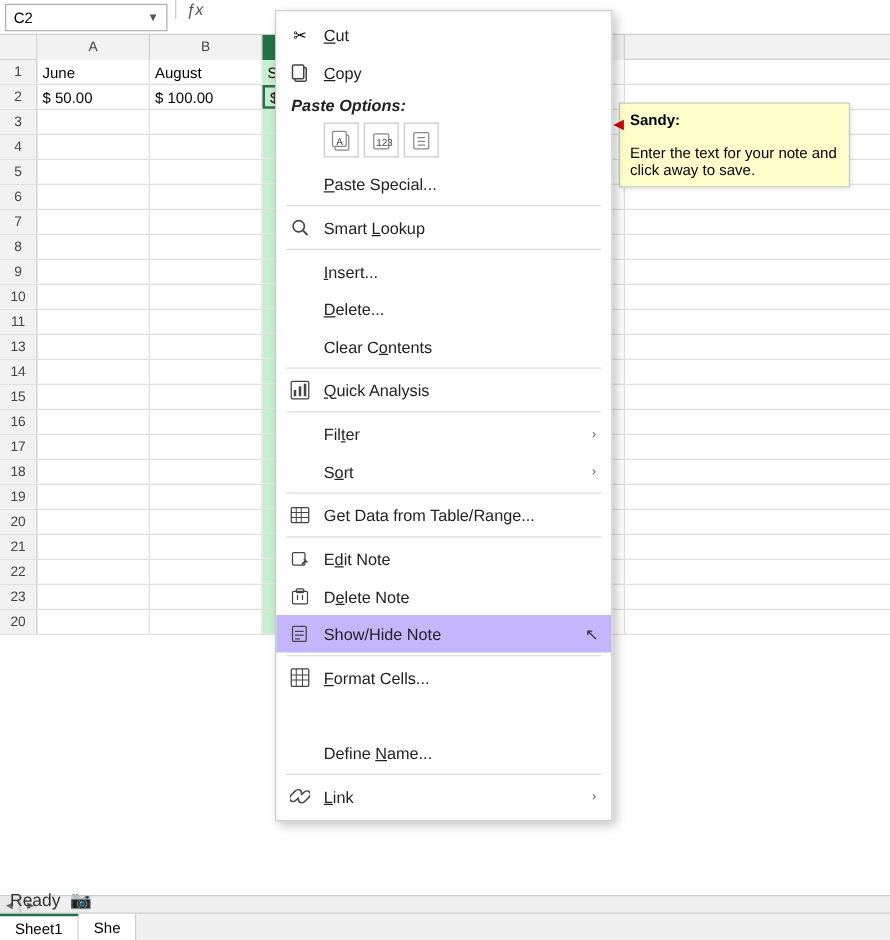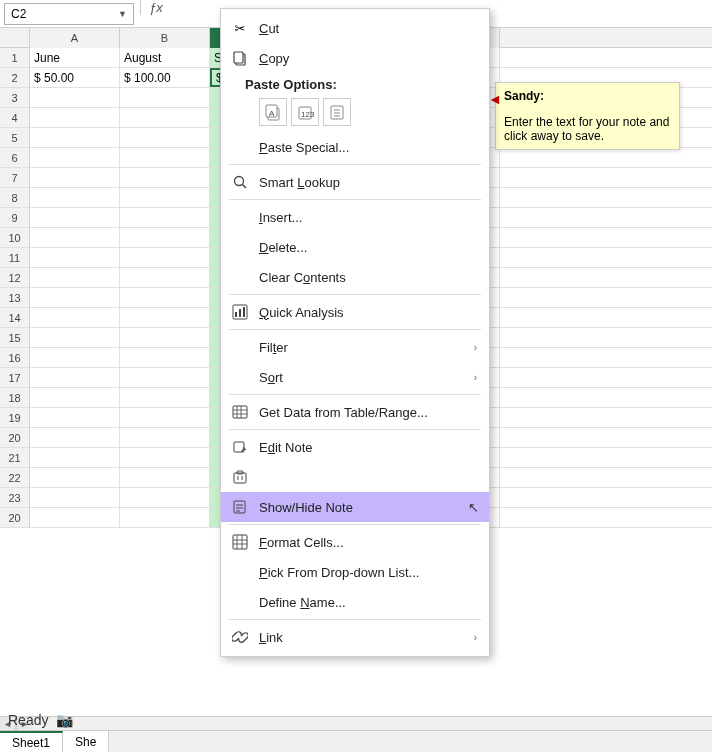--- a/index.html
+++ b/index.html
@@ -422,31 +422,20 @@
         <div class="cell col-a"></div>
         <div class="cell col-b"></div>
         <div class="cell col-c"></div>
         <div class="cell" style="width: 30px; min-width: 30px;"></div>
         <div class="cell" style="width: 30px; min-width: 30px;"></div>
         <div class="cell" style="width: 30px; min-width: 30px;"></div>
         <div class="cell col-g"></div>
         <div class="cell col-h"></div>
       </div>
       <div class="grid-row">
-        <div class="row-num">12</div>
-        <div class="cell col-a"></div>
-        <div class="cell col-b"></div>
-        <div class="cell col-c"></div>
-        <div class="cell" style="width: 30px; min-width: 30px;"></div>
-        <div class="cell" style="width: 30px; min-width: 30px;"></div>
-        <div class="cell" style="width: 30px; min-width: 30px;"></div>
-        <div class="cell col-g"></div>
-        <div class="cell col-h"></div>
-      </div>
-      <div class="grid-row">
         <div class="row-num">13</div>
         <div class="cell col-a"></div>
         <div class="cell col-b"></div>
         <div class="cell col-c"></div>
         <div class="cell" style="width: 30px; min-width: 30px;"></div>
         <div class="cell" style="width: 30px; min-width: 30px;"></div>
         <div class="cell" style="width: 30px; min-width: 30px;"></div>
         <div class="cell col-g"></div>
         <div class="cell col-h"></div>
       </div>
@@ -591,21 +580,21 @@
   <div class="menu-item">
     <span class="menu-icon">
       <svg width="16" height="16" viewBox="0 0 16 16">
         <rect x="4" y="4" width="9" height="11" rx="1" fill="none" stroke="#444" stroke-width="1.2"></rect>
         <rect x="2" y="2" width="9" height="11" rx="1" fill="white" stroke="#444" stroke-width="1.2"></rect>
       </svg>
     </span>
     <span class="menu-label"><span class="underline-char">C</span>opy</span>
   </div>
 
-  <div style="padding: 4px 12px 2px 24px;">
+  <div style="padding: 4px 12px 2px 12px; font-style: italic;">
     <span style="font-size:13px; font-weight:600; color:#222;">Paste Options:</span>
   </div>
 
   <div class="paste-options-section">
     <div class="paste-opt-btn" style="font-size:13px;">
       <svg width="18" height="18" viewBox="0 0 18 18">
         <rect x="4" y="5" width="11" height="12" rx="1" fill="white" stroke="#888" stroke-width="1"></rect>
         <rect x="2" y="2" width="11" height="12" rx="1" fill="white" stroke="#888" stroke-width="1"></rect>
         <text x="5" y="13" font-size="8" fill="#444">A</text>
       </svg>
@@ -718,20 +707,21 @@
 
   <div class="menu-item">
     <span class="menu-icon">
       <svg width="16" height="16" viewBox="0 0 16 16">
         <rect x="2" y="4" width="12" height="10" rx="1" fill="none" stroke="#444" stroke-width="1"></rect>
         <rect x="5" y="2" width="6" height="3" rx="1" fill="none" stroke="#444" stroke-width="1"></rect>
         <line x1="6" y1="7" x2="6" y2="11" stroke="#444" stroke-width="1"></line>
         <line x1="10" y1="7" x2="10" y2="11" stroke="#444" stroke-width="1"></line>
       </svg>
     </span>
+    <span class="menu-label">D<span class="underline-char">e</span>lete Note</span>
   </div>
 
   <div class="menu-item highlighted">
     <span class="menu-icon">
       <svg width="16" height="16" viewBox="0 0 16 16">
         <rect x="2" y="2" width="11" height="12" rx="1" fill="none" stroke="#444" stroke-width="1"></rect>
         <line x1="4" y1="6" x2="11" y2="6" stroke="#444" stroke-width="1"></line>
         <line x1="4" y1="9" x2="11" y2="9" stroke="#444" stroke-width="1"></line>
         <line x1="4" y1="12" x2="8" y2="12" stroke="#444" stroke-width="1"></line>
       </svg>
@@ -750,21 +740,20 @@
         <line x1="10" y1="1" x2="10" y2="15" stroke="#444" stroke-width="0.8"></line>
         <line x1="1" y1="6" x2="15" y2="6" stroke="#444" stroke-width="0.8"></line>
         <line x1="1" y1="10" x2="15" y2="10" stroke="#444" stroke-width="0.8"></line>
       </svg>
     </span>
     <span class="menu-label"><span class="underline-char">F</span>ormat Cells...</span>
   </div>
 
   <div class="menu-item">
     <span class="menu-icon"></span>
-    <span class="menu-label"><span class="underline-char">P</span>ick From Drop-down List...</span>
   </div>
 
   <div class="menu-item">
     <span class="menu-icon"></span>
     <span class="menu-label">Define <span class="underline-char">N</span>ame...</span>
   </div>
 
   <div class="menu-separator"></div>
 
   <div class="menu-item">

